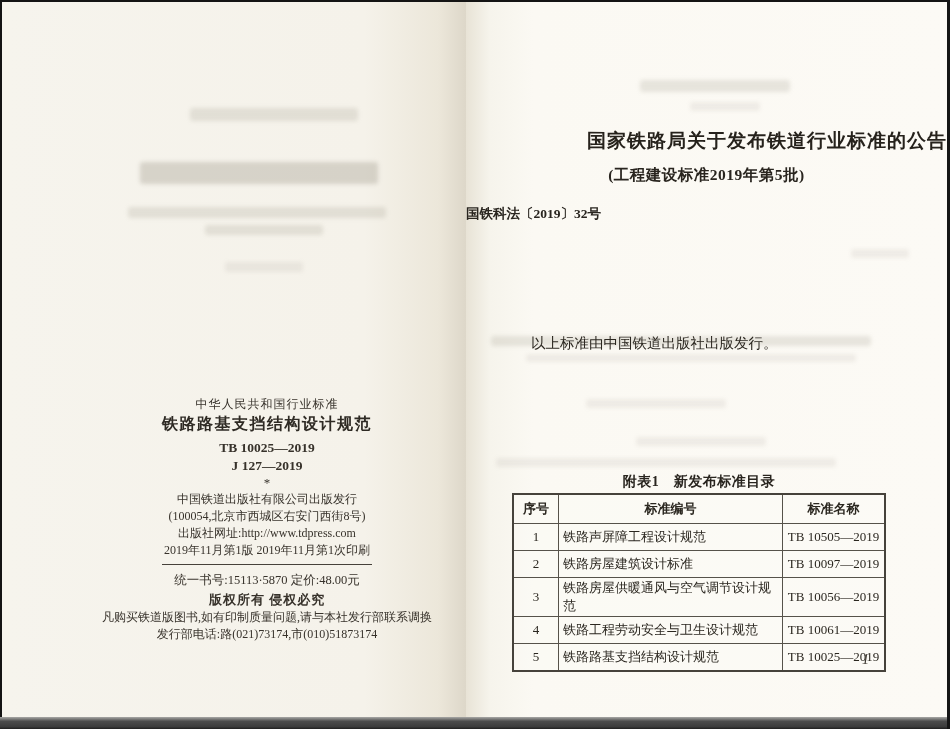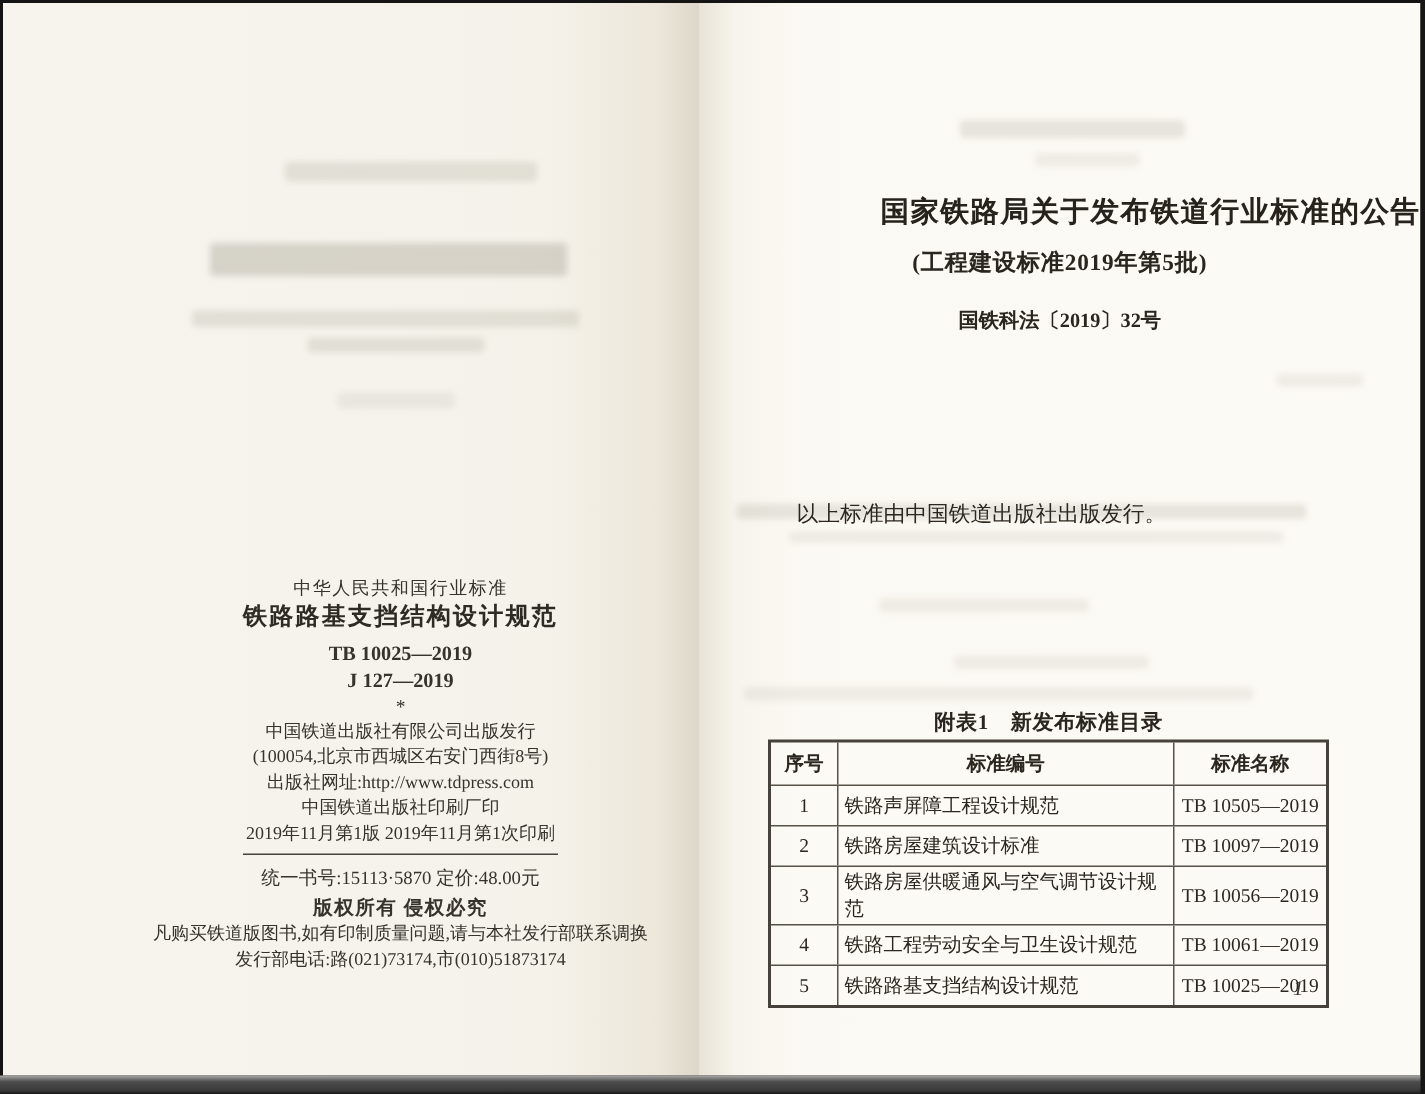--- a/index.html
+++ b/index.html
@@ -31,21 +31,21 @@
   .ghost {
     position: absolute; border-radius: 3px;
     background: rgba(124, 116, 98, 0.16);
     filter: blur(2px);
   }
   .ghost.strong { background: rgba(118, 110, 92, 0.24); }
   .ghost.light  { background: rgba(130, 122, 104, 0.10); }
 
   
   .colophon {
-    position: absolute; left: 55px; top: 382px; width: 420px;
+    position: absolute; left: 55px; top: 394px; width: 420px;
     text-align: center; color: #37322b;
   }
   .colophon .ln { font-size: 12px; line-height: 17px; }
   .series      { font-size: 12.5px; line-height: 20px; letter-spacing: 1px; }
   .book-title  { font-size: 16px; font-weight: bold; line-height: 22px; letter-spacing: 1.5px; margin-bottom: 4px; color: #2e2a24; }
   .std-no, .j-no { font-size: 13.5px; font-weight: bold; line-height: 18px; }
   .star-sep    { font-size: 13px; line-height: 16px; }
   .publisher   { font-size: 13px; line-height: 19px; }
   .addr        { line-height: 18px; }
   .web, .printer { line-height: 17px; }
@@ -66,21 +66,21 @@
     position: absolute; left: 0; top: 126px; width: 100%;
     text-align: right; font-size: 19px; font-weight: bold; letter-spacing: 1px;
     margin: 0; color: #26221c;
   }
   .ann-subtitle {
     position: absolute; left: 0; top: 163px; width: 100%;
     text-align: center; font-size: 15.5px; font-weight: bold; letter-spacing: 0.5px;
   }
   .ann-docnum {
     position: absolute; left: 0; top: 203px; width: 100%;
-    text-align: center; font-size: 13.5px; font-weight: bold;
+    font-size: 13.5px; font-weight: bold;
   }
   .ann-body {
     position: absolute; left: 36px; width: 407px;
     margin: 0; font-size: 14.5px; line-height: 25px;
     text-align: justify; text-indent: 2em; color: #2b2720;
   }
   .ann-p1 { top: 229px; }
   .ann-p2 { top: 329px; }
 
   .tbl-caption {
@@ -125,21 +125,20 @@
 
     <div class="colophon">
       <div class="ln series">中华人民共和国行业标准</div>
       <div class="book-title">铁路路基支挡结构设计规范</div>
       <div class="std-no">TB 10025—2019</div>
       <div class="j-no">J 127—2019</div>
       <div class="star-sep">*</div>
       <div class="ln publisher">中国铁道出版社有限公司出版发行</div>
       <div class="ln addr">(100054,北京市西城区右安门西街8号)</div>
       <div class="ln web">出版社网址:http://www.tdpress.com</div>
-      <div class="ln printer">中国铁道出版社印刷厂印</div>
       <div class="ln edition">2019年11月第1版  2019年11月第1次印刷</div>
       <hr class="rule">
       <div class="isbn">统一书号:15113·5870  定价:48.00元</div>
       <div class="copyright">版权所有  侵权必究</div>
       <div class="ln notice">凡购买铁道版图书,如有印制质量问题,请与本社发行部联系调换</div>
       <div class="ln phone">发行部电话:路(021)73174,市(010)51873174</div>
     </div>
   </div>
 
   <div class="page page-right">

